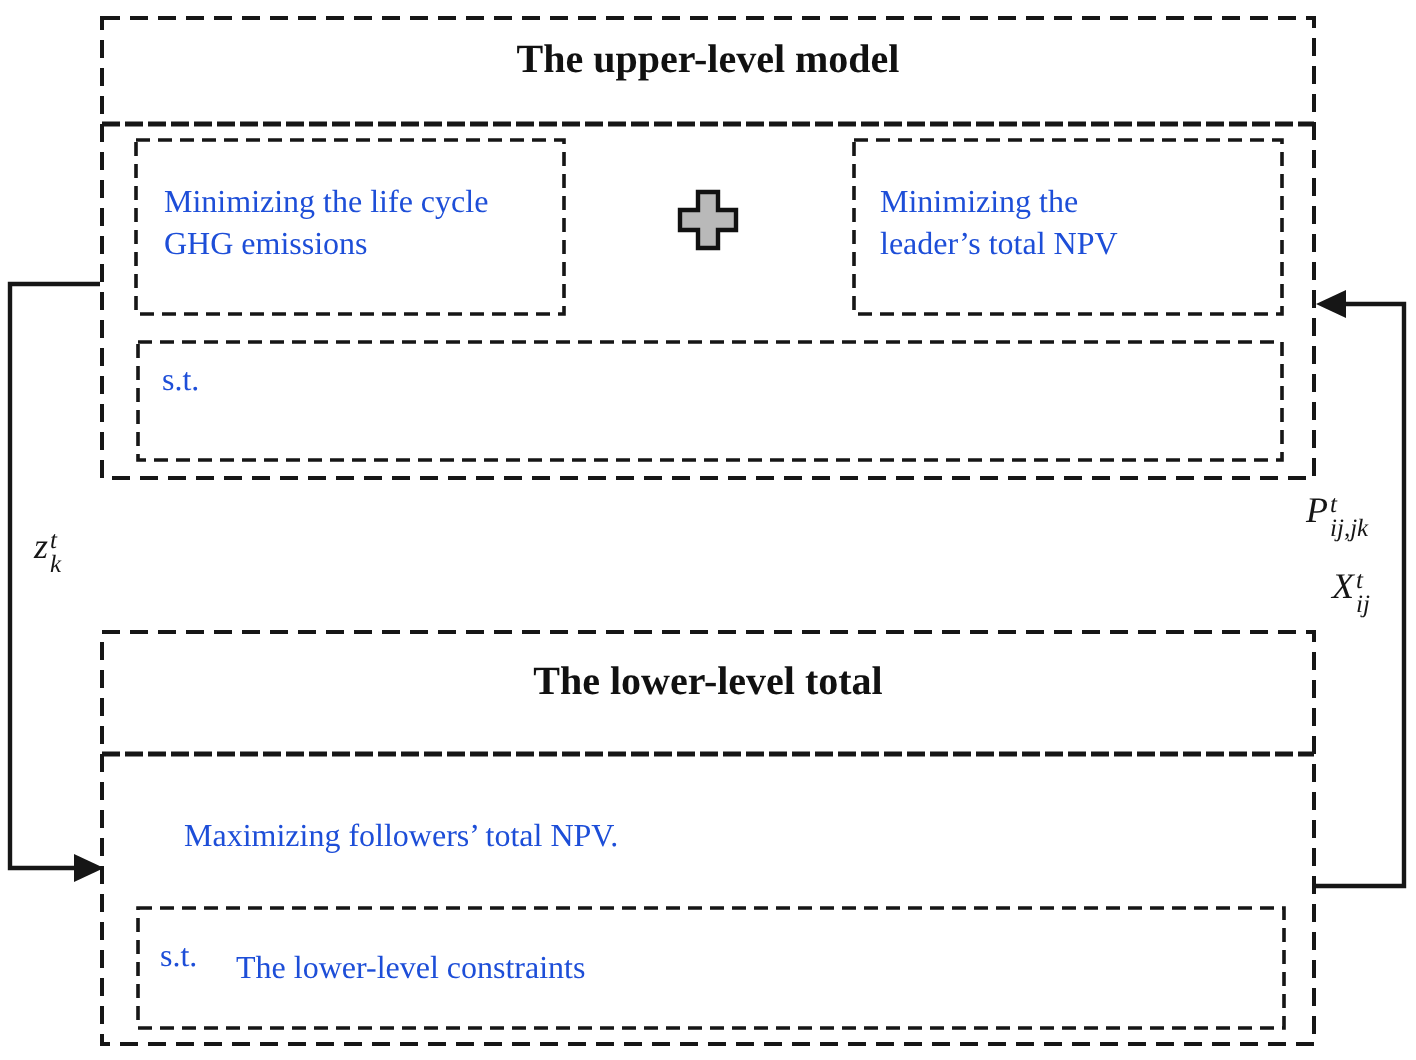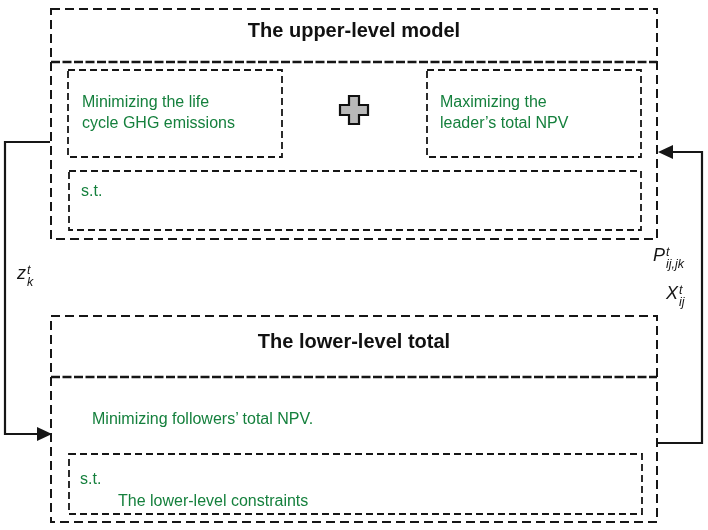--- a/index.html
+++ b/index.html
@@ -5,34 +5,34 @@
   html, body {
     margin: 0;
     padding: 0;
     background: #ffffff;
   }
   #figure {
     position: relative;
     width: 708px;
     height: 530px;
     background: #ffffff;
-    font-family: Liberation Sans, sans-serif;
+    font-family: Liberation Serif, serif;
     color: #161616;
     overflow: hidden;
   }
   #diagram-lines {
     position: absolute;
     left: 0;
     top: 0;
   }
   .txt {
     position: absolute;
     font-size: 16px;
     line-height: 21px;
-    color: #15803d;
+    color: #1d4ed8;
     white-space: nowrap;
   }
   .wrap {
     white-space: normal;
   }
   .model-title {
     position: absolute;
     left: 51px;
     width: 606px;
     text-align: center;
@@ -95,32 +95,32 @@
     <g>
       <polyline points="657,443 702,443 702,152 670,152" fill="none" stroke="#161616" stroke-width="2.2"></polyline>
       <polygon points="658,152 673,145 673,159" fill="#161616"></polygon>
     </g>
   </svg>
 
   <div class="model-title" style="top:19px;">The upper-level model</div>
 
   <div class="txt wrap" style="left:82px; top:91px; width:165px;">Minimizing the life cycle GHG emissions</div>
 
-  <div class="txt wrap" style="left:440px; top:91px; width:150px;">Maximizing the leader’s total NPV</div>
+  <div class="txt wrap" style="left:440px; top:91px; width:150px;">Minimizing the leader’s total NPV</div>
 
   <div class="txt" style="left:81px; top:180px;">s.t.</div>
 
 
   <div class="model-title" style="top:330px;">The lower-level total</div>
 
-  <div class="txt" style="left:92px; top:408px;">Minimizing followers’ total NPV.</div>
+  <div class="txt" style="left:92px; top:408px;">Maximizing followers’ total NPV.</div>
 
   <div class="txt" style="left:80px; top:468px;">s.t.</div>
 
-  <div class="txt" style="left:118px; top:490px;">The lower-level constraints</div>
+  <div class="txt" style="left:118px; top:474px;">The lower-level constraints</div>
 
   <div class="math" style="left:17px; top:263px;">
     <span class="base">z</span><span class="ss"><span class="sup">t</span><span class="sub">k</span></span>
   </div>
 
   <div class="math" style="left:653px; top:245px;">
     <span class="base">P</span><span class="ss"><span class="sup">t</span><span class="sub">ij,jk</span></span>
   </div>
 
   <div class="math" style="left:666px; top:283px;">

